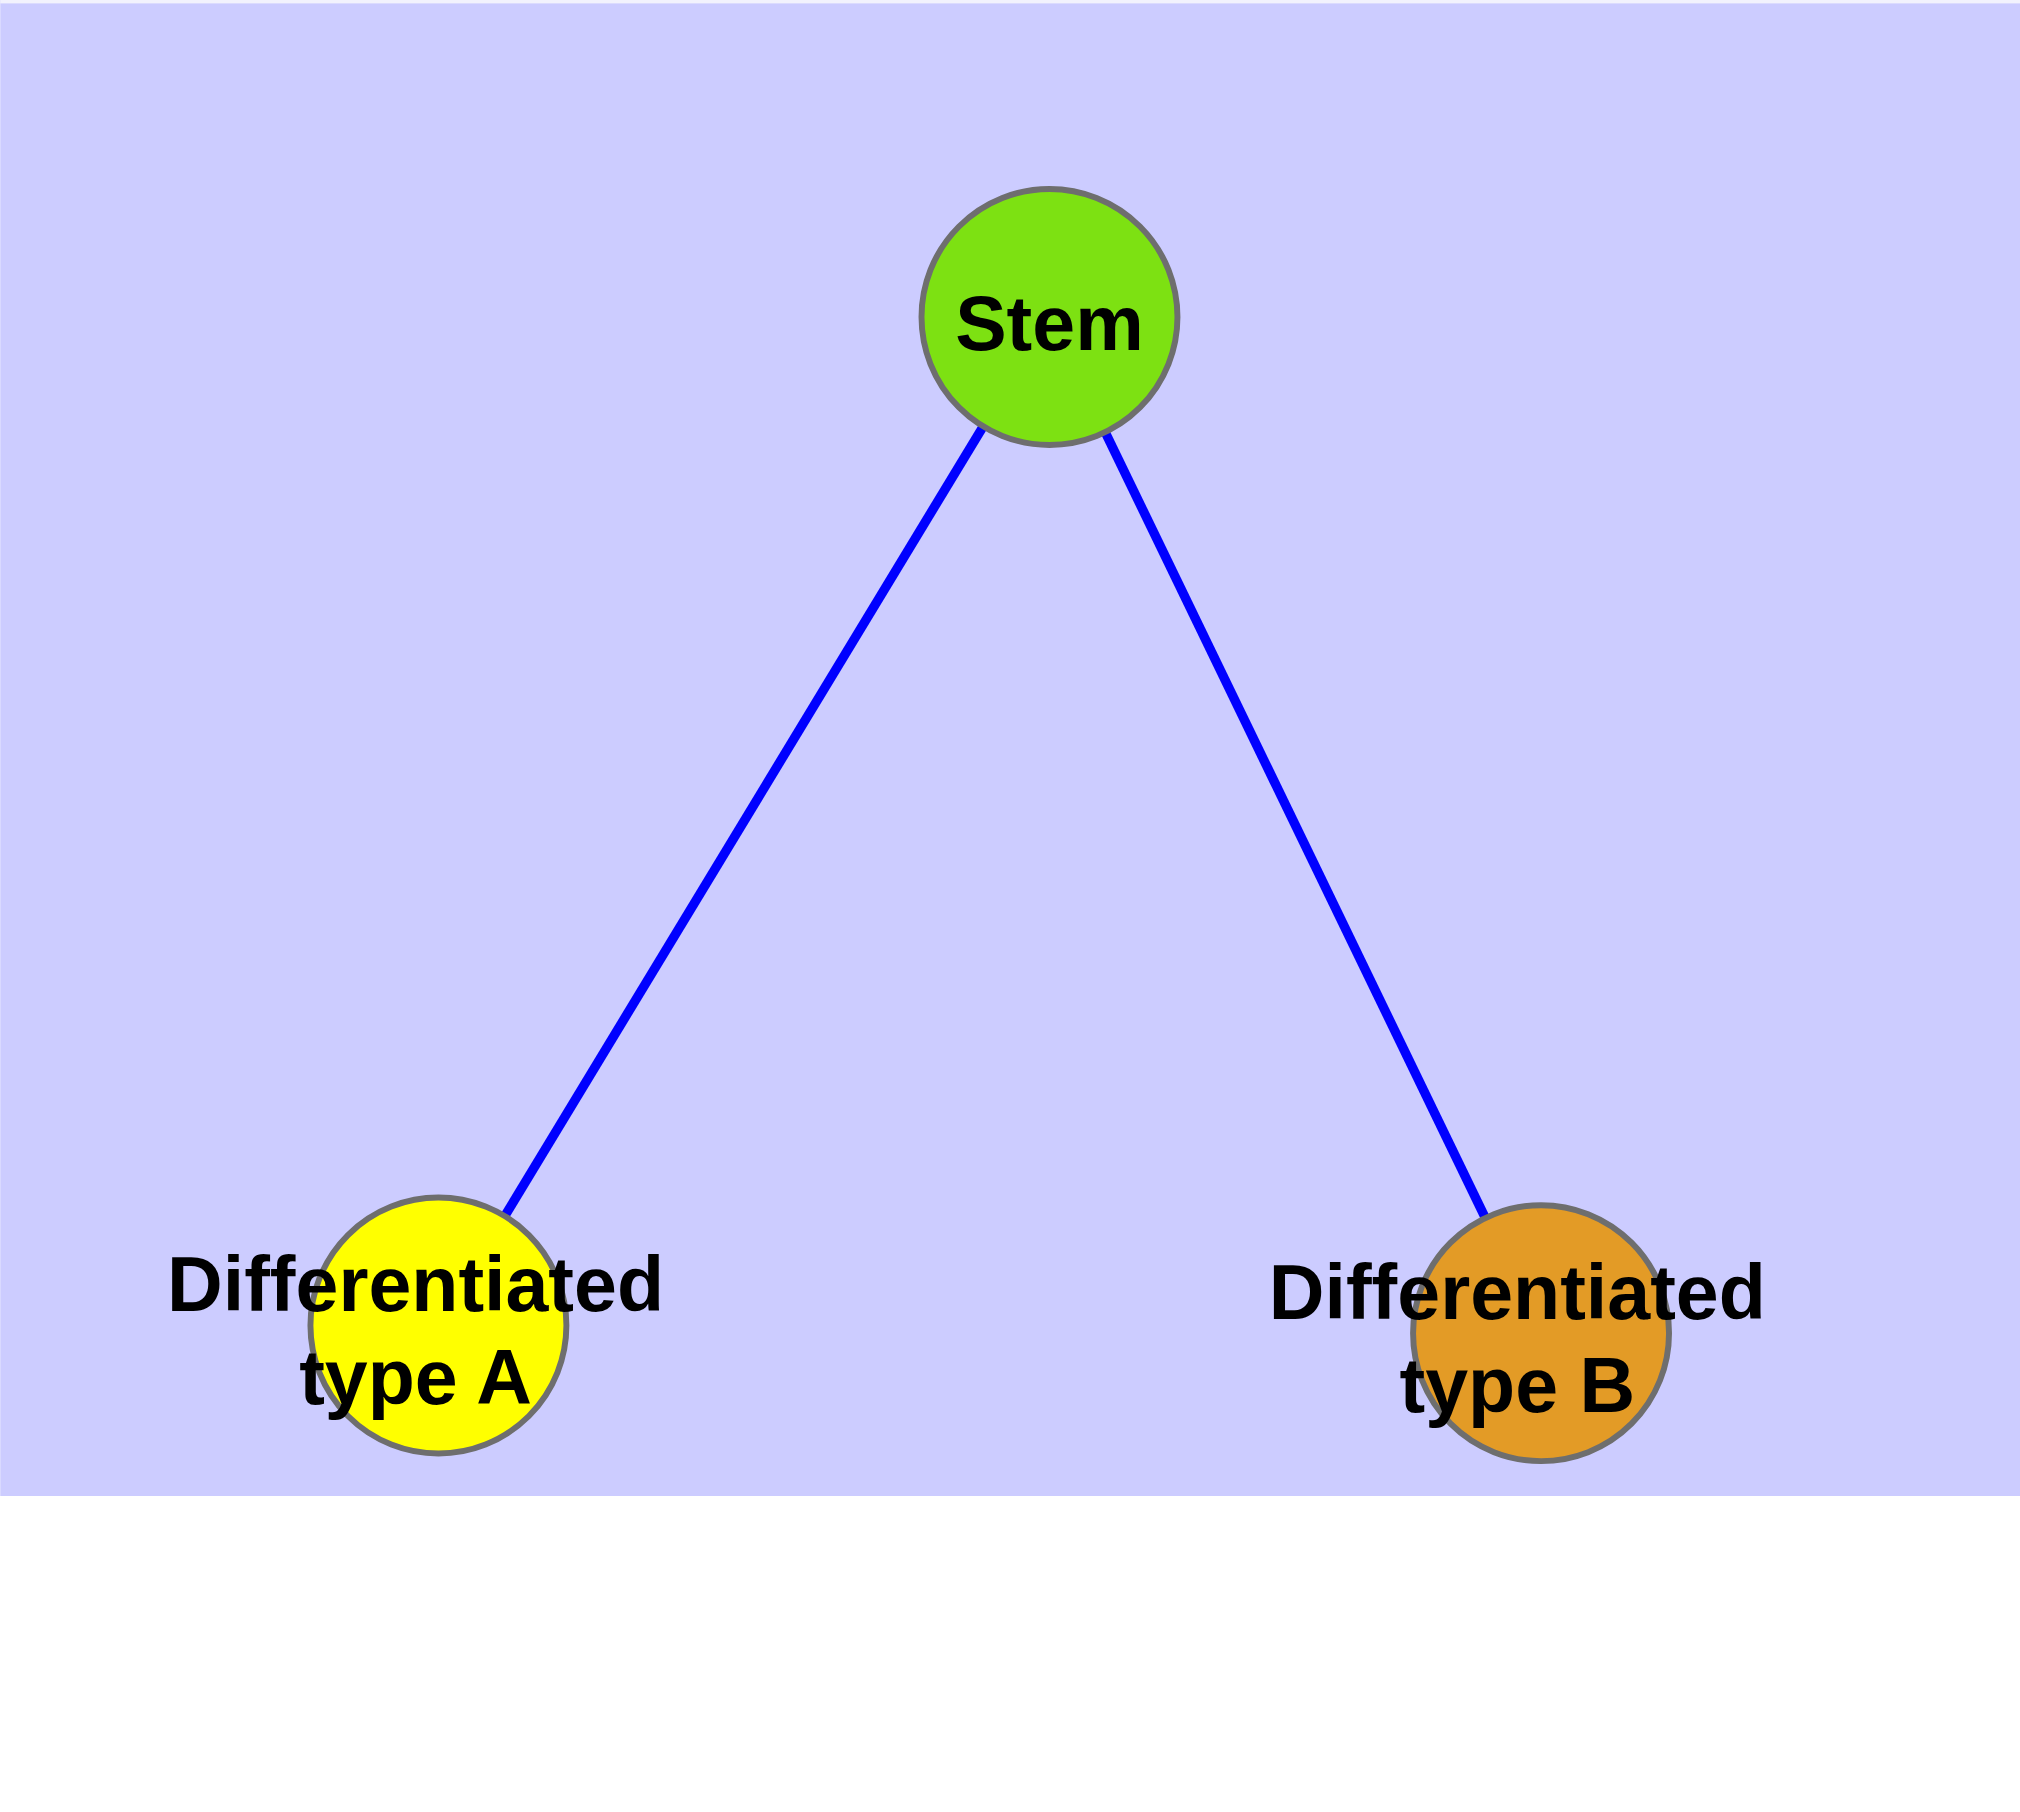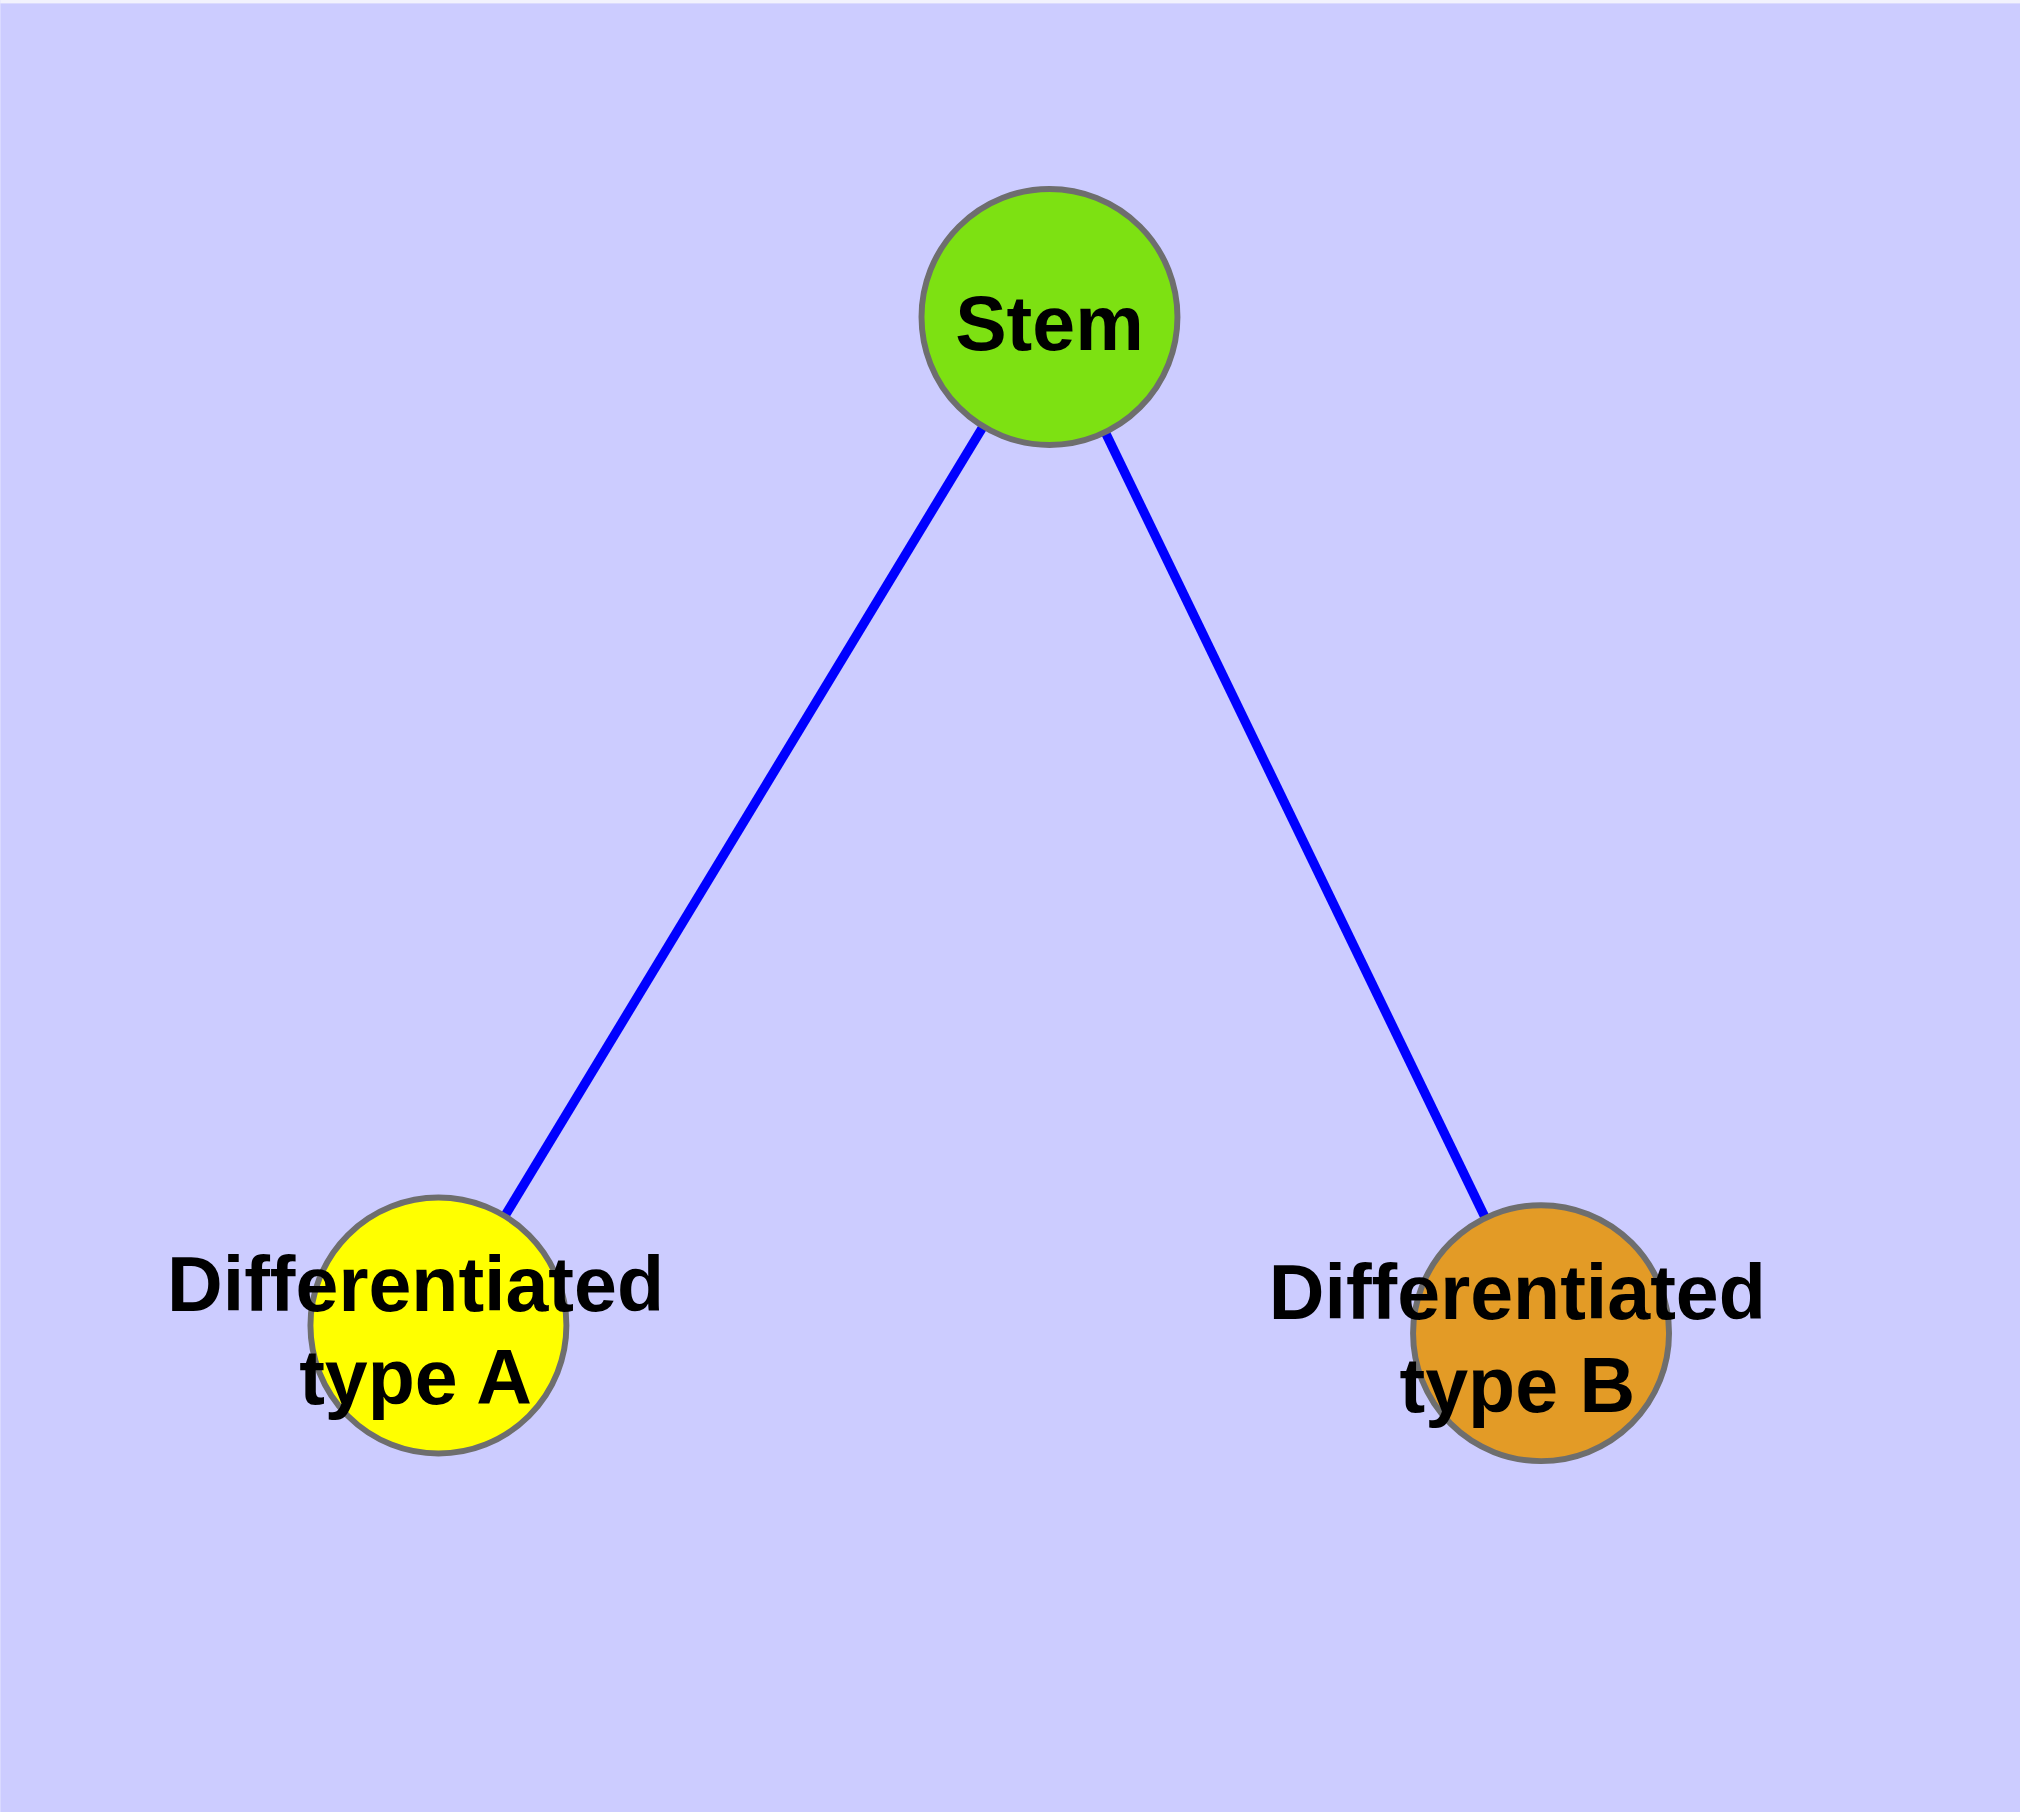--- a/index.html
+++ b/index.html
@@ -3,21 +3,21 @@
 <meta charset="utf-8">
 <style>
   html, body {
     margin: 0;
     padding: 0;
     background: #ffffff;
   }
   .stage {
     position: relative;
     width: 2021px;
-    height: 1812px;
+    height: 1496px;
     overflow: hidden;
   }
   svg { display: block; }
   .node-label {
     font-family: "Liberation Sans", sans-serif;
     font-weight: bold;
     font-size: 91px;
     text-anchor: middle;
   }
   .graph-edge {

